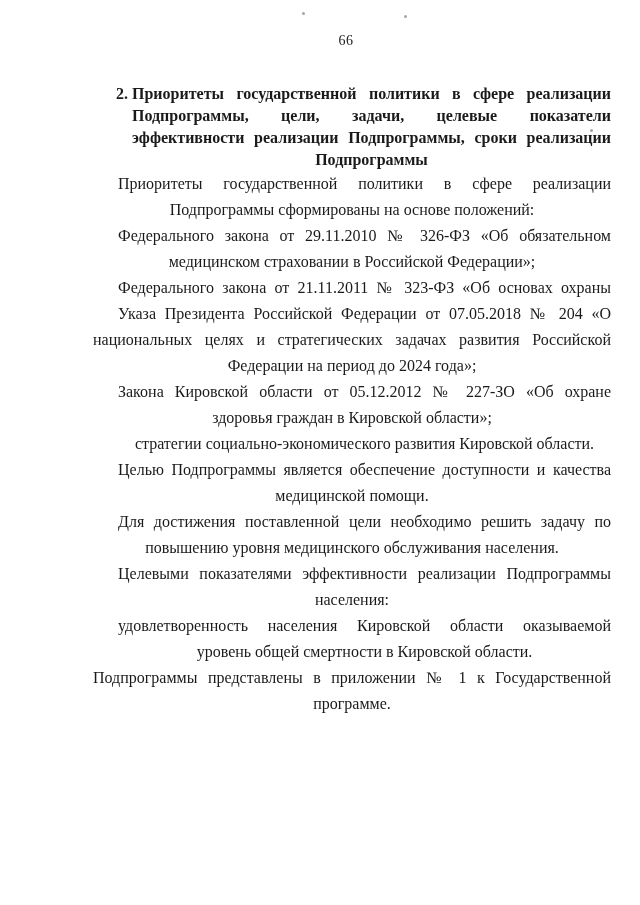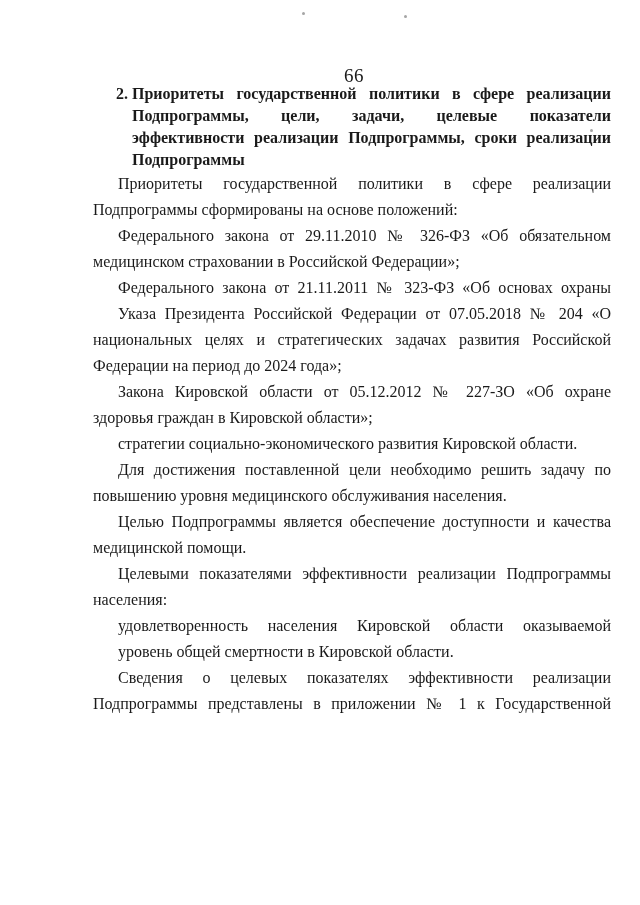--- a/index.html
+++ b/index.html
@@ -23,25 +23,24 @@
     position: absolute;
     width: 3px;
     height: 3px;
     border-radius: 50%;
     background: #8f8f8f;
     opacity: 0.8;
   }
   .page-number {
     position: absolute;
     top: 33px;
-    left: 354px;
+    left: 346px;
     transform: translateX(-50%);
-    font-size: 19px;
+    font-size: 14px;
     letter-spacing: 0.5px;
-    margin-top: 32px;
   }
   .heading {
     position: absolute;
     top: 83px;
     left: 132px;
     width: 479px;
     font-size: 16px;
     font-weight: bold;
     line-height: 22px;
   }
@@ -52,21 +51,21 @@
   }
   .body-text {
     position: absolute;
     top: 171px;
     left: 93px;
     width: 518px;
     font-size: 16px;
     line-height: 26px;
   }
   .line {
-    text-align: left;
+    text-align: center;
     white-space: normal;
   }
   .line.fill {
     text-align: justify;
     text-align-last: justify;
   }
   .line.first {
     padding-left: 25px;
   }
   .para {
@@ -112,36 +111,36 @@
         <div class="line">Федерации на период до 2024 года»;</div>
       </div>
       <div class="para">
         <div class="line first fill">Закона Кировской области от 05.12.2012 № 227-ЗО «Об охране</div>
         <div class="line">здоровья граждан в Кировской области»;</div>
       </div>
       <div class="para">
         <div class="line first">стратегии социально-экономического развития Кировской области.</div>
       </div>
       <div class="para">
+        <div class="line first fill">Целью Подпрограммы является обеспечение доступности и качества</div>
+        <div class="line">медицинской помощи.</div>
+      </div>
+      <div class="para">
         <div class="line first fill">Для достижения поставленной цели необходимо решить задачу по</div>
         <div class="line">повышению уровня медицинского обслуживания населения.</div>
-      </div>
-      <div class="para">
-        <div class="line first fill">Целью Подпрограммы является обеспечение доступности и качества</div>
-        <div class="line">медицинской помощи.</div>
       </div>
       <div class="para">
         <div class="line first fill">Целевыми показателями эффективности реализации Подпрограммы</div>
         <div class="line">населения:</div>
       </div>
       <div class="para">
         <div class="line first fill">удовлетворенность населения Кировской области оказываемой</div>
       </div>
       <div class="para">
         <div class="line first">уровень общей смертности в Кировской области.</div>
       </div>
       <div class="para">
-        <div class="line first fill">Сведения о целевых показателях эффективности реализации</div>
         <div class="line fill">Подпрограммы представлены в приложении № 1 к Государственной</div>
+        <div class="line">программе.</div>
       </div>
     </div>
 
 </div>
 
 </body></html>

